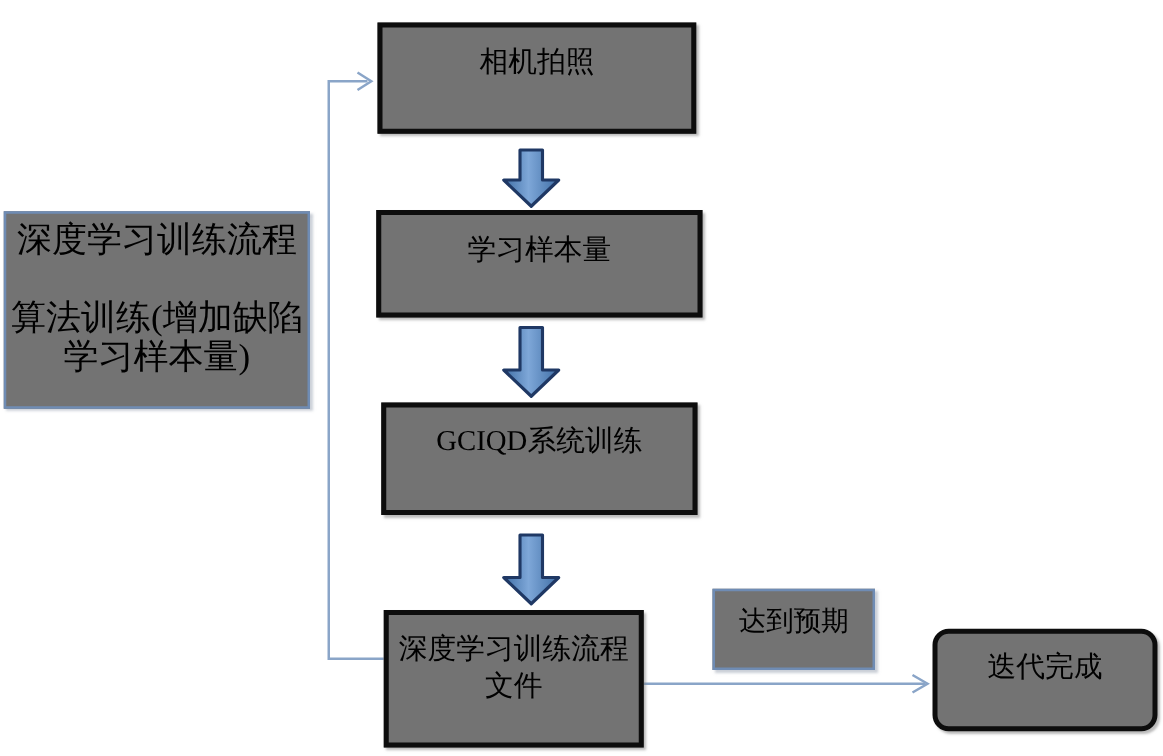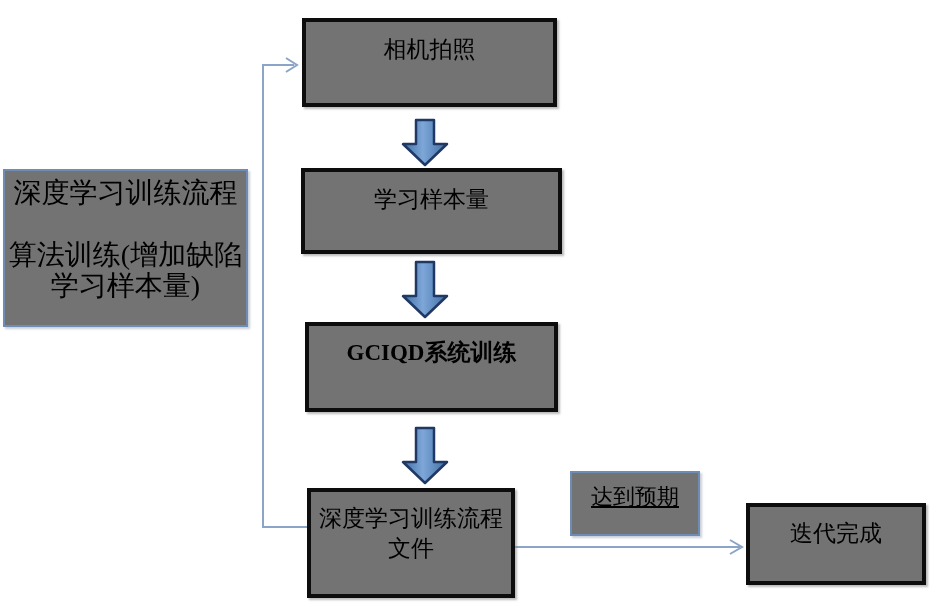--- a/index.html
+++ b/index.html
@@ -30,24 +30,24 @@
     box-shadow: 2px 2px 2px rgba(130,130,130,0.55);
   }
   .node-light {
     border: 2px solid #6f8cb4;
     box-shadow: 2px 2px 2px rgba(150,160,175,0.5);
   }
   .multiline { white-space: pre-line; }
 
   #node-camera   { left: 302px; top: 18px;  width: 255px; height: 89px;  padding-top: 13px; }
   #node-mark     { left: 301px; top: 168px; width: 261px; height: 86px;  padding-top: 13px; }
-  #node-train    { left: 305px; top: 322px; width: 253px; height: 90px;  padding-top: 12px; font-weight: bold; }
+  #node-train    { left: 305px; top: 322px; width: 253px; height: 90px;  padding-top: 12px; }
   #node-update   { left: 307px; top: 488px; width: 208px; height: 110px; padding-top: 12px; }
-  #node-expect   { left: 570px; top: 471px; width: 130px; height: 65px;  padding-top: 9px;  font-size: 22px; text-decoration: underline; }
-  #node-done     { left: 746px; top: 503px; width: 180px; height: 82px;  padding-top: 12px; }
+  #node-expect   { left: 570px; top: 471px; width: 130px; height: 65px;  padding-top: 9px;  font-size: 22px; }
+  #node-done     { left: 746px; top: 503px; width: 180px; height: 82px;  padding-top: 12px; border-radius: 13px; }
   #left-panel    { left: 3px;   top: 169px; width: 245px; height: 158px; padding-top: 6px;
                    font-size: 28px; line-height: 31px; }
 </style>
 </head>
 <body>
 
 <div id="canvas">
 
   <svg class="overlay" viewBox="0 0 930 605">
     <defs>

